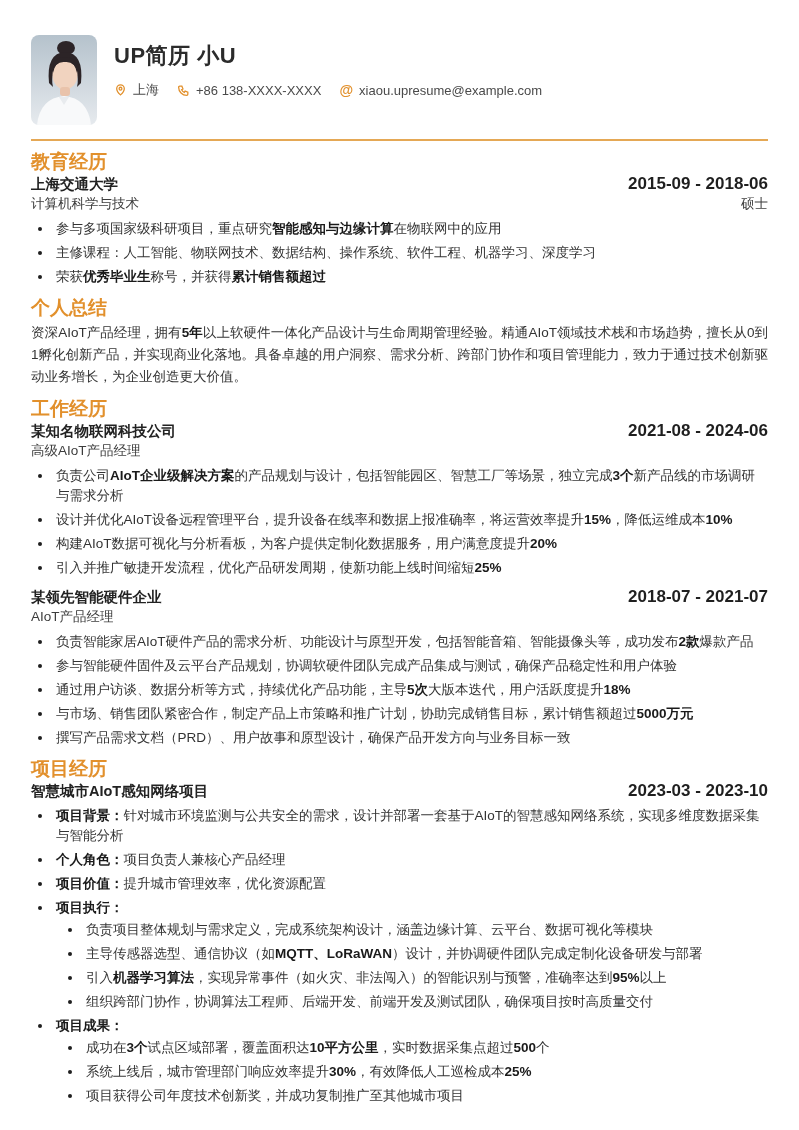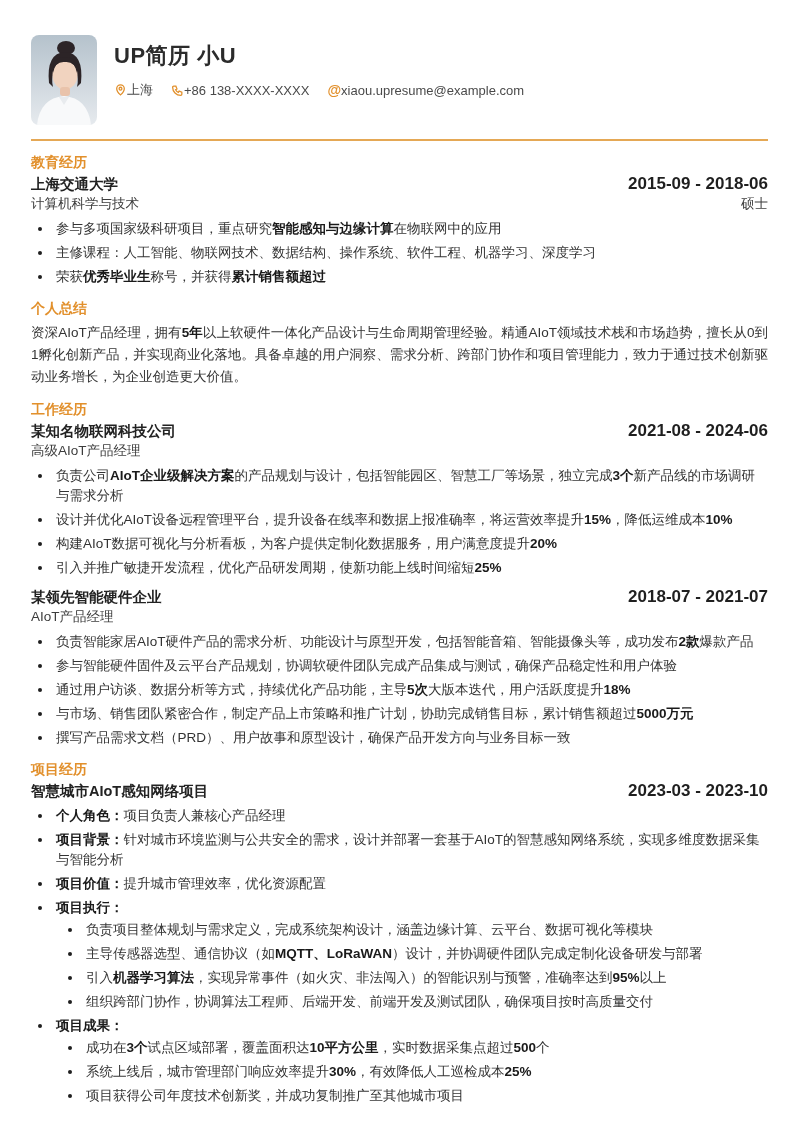--- a/index.html
+++ b/index.html
@@ -8,30 +8,30 @@
   body { font-family:"Liberation Sans","DejaVu Sans",sans-serif; color:#333; }
   .page { width:799px; height:1130px; margin:8px auto; background:#fff; padding:27px 31px 0; overflow:hidden; position:relative; }
 
   
   .header { display:flex; gap:17px; }
   .photo { width:66px; height:90px; border-radius:8px; overflow:hidden; flex:none; }
   .photo svg { display:block; }
   .header-info { padding-top:8px; }
   .name { font-size:22px; font-weight:700; color:#2b2b2b; letter-spacing:.5px; line-height:26px; }
   .contacts { display:flex; align-items:center; gap:18px; margin-top:12px; font-size:13px; color:#4a4a4a; }
-  .contact { display:flex; align-items:center; }
+  .contact { display:flex; align-items:center; gap:6px; }
   .contact .icn { color:var(--accent); display:flex; align-items:center; font-weight:700; }
   .contact .icn svg { display:block; }
   .at-glyph { font-size:14px; line-height:14px; color:var(--accent); font-weight:700; }
 
   .divider { border-bottom:2px solid var(--divider); margin-top:14px; }
 
   
   section { margin-top:11px; }
-  .sec-title { font-size:14px; font-weight:700; color:var(--accent); line-height:20px; margin-bottom:2px; }
+  .sec-title { font-size:19px; font-weight:700; color:var(--accent); line-height:20px; margin-bottom:2px; }
   .entry + .entry { margin-top:9px; }
   .entry-head { display:flex; justify-content:space-between; align-items:baseline; line-height:20px; }
   .entry-name { font-size:14.5px; font-weight:700; color:#222; }
   .entry-date { font-size:17px; font-weight:700; color:#1f1f1f; white-space:nowrap; }
   .entry-sub { display:flex; justify-content:space-between; font-size:13.5px; color:#3c3c3c; line-height:20px; }
 
   .summary { font-size:13.5px; color:#333; line-height:22px; margin-top:4px; text-align:justify; }
 
   ul.bullets { list-style:none; margin-top:5px; }
   ul.bullets li { position:relative; padding-left:25px; font-size:13.5px; color:#333; line-height:20px; margin-bottom:4px; }
@@ -153,22 +153,22 @@
         </div>
       </section>
       <section>
         <h2 class="sec-title">项目经历</h2>
         <div class="entry">
           <div class="entry-head">
             <span class="entry-name">智慧城市AIoT感知网络项目</span>
             <span class="entry-date">2023-03 - 2023-10</span>
           </div>
           <ul class="bullets">
+            <li><b>项目背景：</b><span>针对城市环境监测与公共安全的需求，设计并部署一套基于AIoT的智慧感知网络系统，实现多维度数据采集与智能分析</span></li>
             <li><b>个人角色：</b><span>项目负责人兼核心产品经理</span></li>
-            <li><b>项目背景：</b><span>针对城市环境监测与公共安全的需求，设计并部署一套基于AIoT的智慧感知网络系统，实现多维度数据采集与智能分析</span></li>
             <li><b>项目价值：</b><span>提升城市管理效率，优化资源配置</span></li>
             <li><b>项目执行：</b><ul class="bullets sub">
                 <li><span>负责项目整体规划与需求定义，完成系统架构设计，涵盖边缘计算、云平台、数据可视化等模块</span></li>
                 <li><span>主导传感器选型、通信协议（如</span><b>MQTT、LoRaWAN</b><span>）设计，并协调硬件团队完成定制化设备研发与部署</span></li>
                 <li><span>引入</span><b>机器学习算法</b><span>，实现异常事件（如火灾、非法闯入）的智能识别与预警，准确率达到</span><b>95%</b><span>以上</span></li>
                 <li><span>组织跨部门协作，协调算法工程师、后端开发、前端开发及测试团队，确保项目按时高质量交付</span></li>
               </ul></li>
             <li><b>项目成果：</b><ul class="bullets sub">
                 <li><span>成功在</span><b>3个</b><span>试点区域部署，覆盖面积达</span><b>10平方公里</b><span>，实时数据采集点超过</span><b>500</b><span>个</span></li>
                 <li><span>系统上线后，城市管理部门响应效率提升</span><b>30%</b><span>，有效降低人工巡检成本</span><b>25%</b></li>

